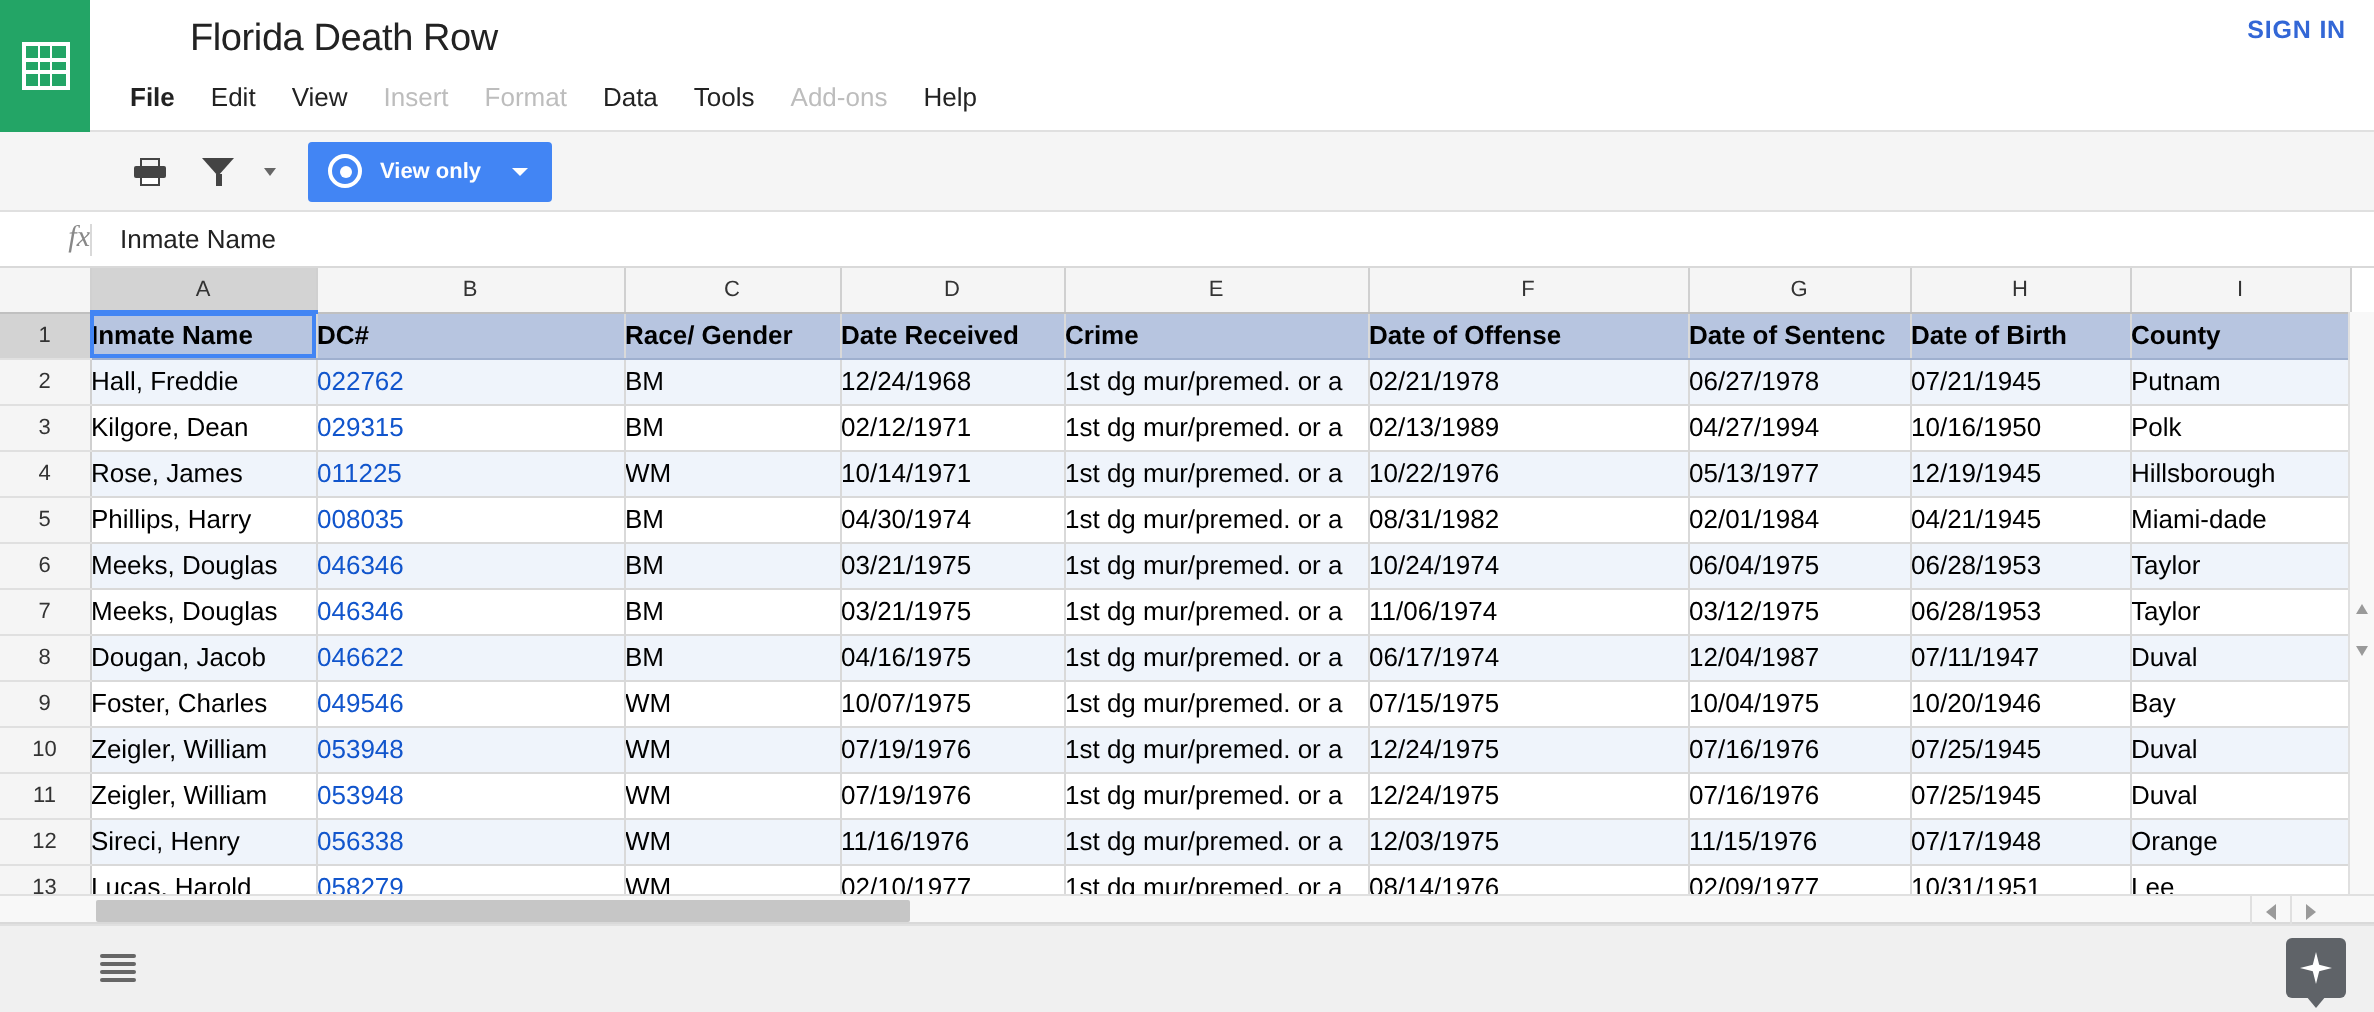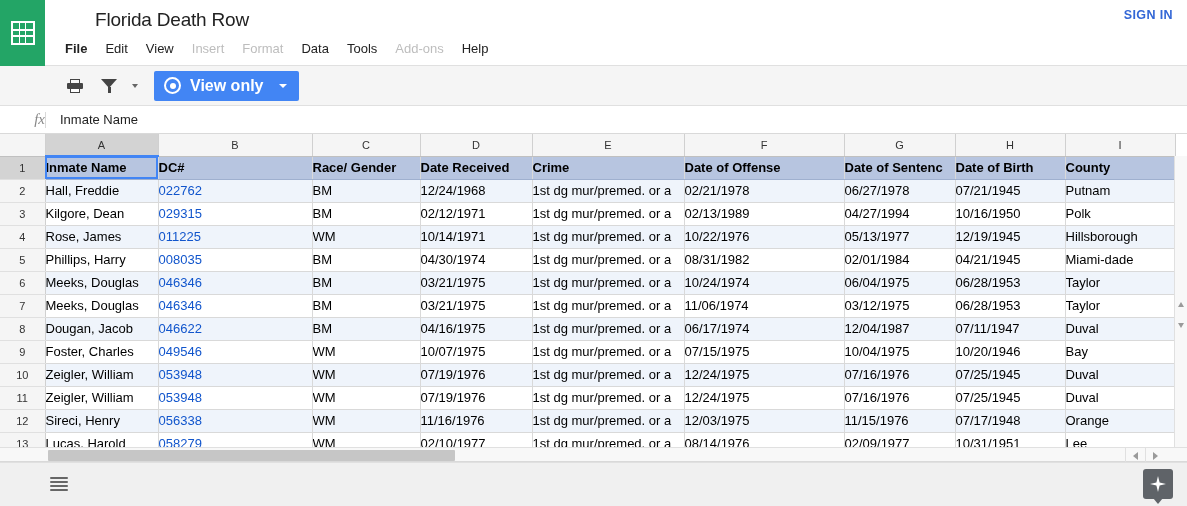--- a/index.html
+++ b/index.html
@@ -100,21 +100,21 @@
     content:""; position:absolute; left:6.5px; top:8px; width:3px; height:6px; background:#444;
   }
   .caret-sm { width:0;height:0;border-left:3.5px solid transparent;border-right:3.5px solid transparent;border-top:4px solid #666; }
   .tool-caret { width:14px; height:28px; display:flex; align-items:center; justify-content:center; cursor:pointer; }
   .viewonly-btn {
     margin-left:8px; height:30px; background:#4285f4; color:#fff; border-radius:2px;
     display:flex; align-items:center; padding:0 6px 0 10px; gap:9px; cursor:pointer;
   }
   .eye { width:17px; height:17px; border-radius:50%; border:2.2px solid #fff; display:flex; align-items:center; justify-content:center; }
   .eye i { width:6px; height:6px; border-radius:50%; background:#fff; display:block; }
-  .vo-label { font-size:16px; font-weight:bold; white-space:nowrap; }
+  .vo-label { font-size:11px; font-weight:bold; white-space:nowrap; }
   .caret-white { width:0;height:0;border-left:4px solid transparent;border-right:4px solid transparent;border-top:4.5px solid #fff; margin:0 6px; }
 
   
   .formula-bar {
     position:relative; height:28px; background:#fff; border-bottom:1px solid #d9d9d9;
     display:flex; align-items:center;
   }
   .fx {
     width:45px; text-align:right; font-family:"Liberation Serif", serif;
     font-style:italic; font-size:15px; color:#888; user-select:none;

